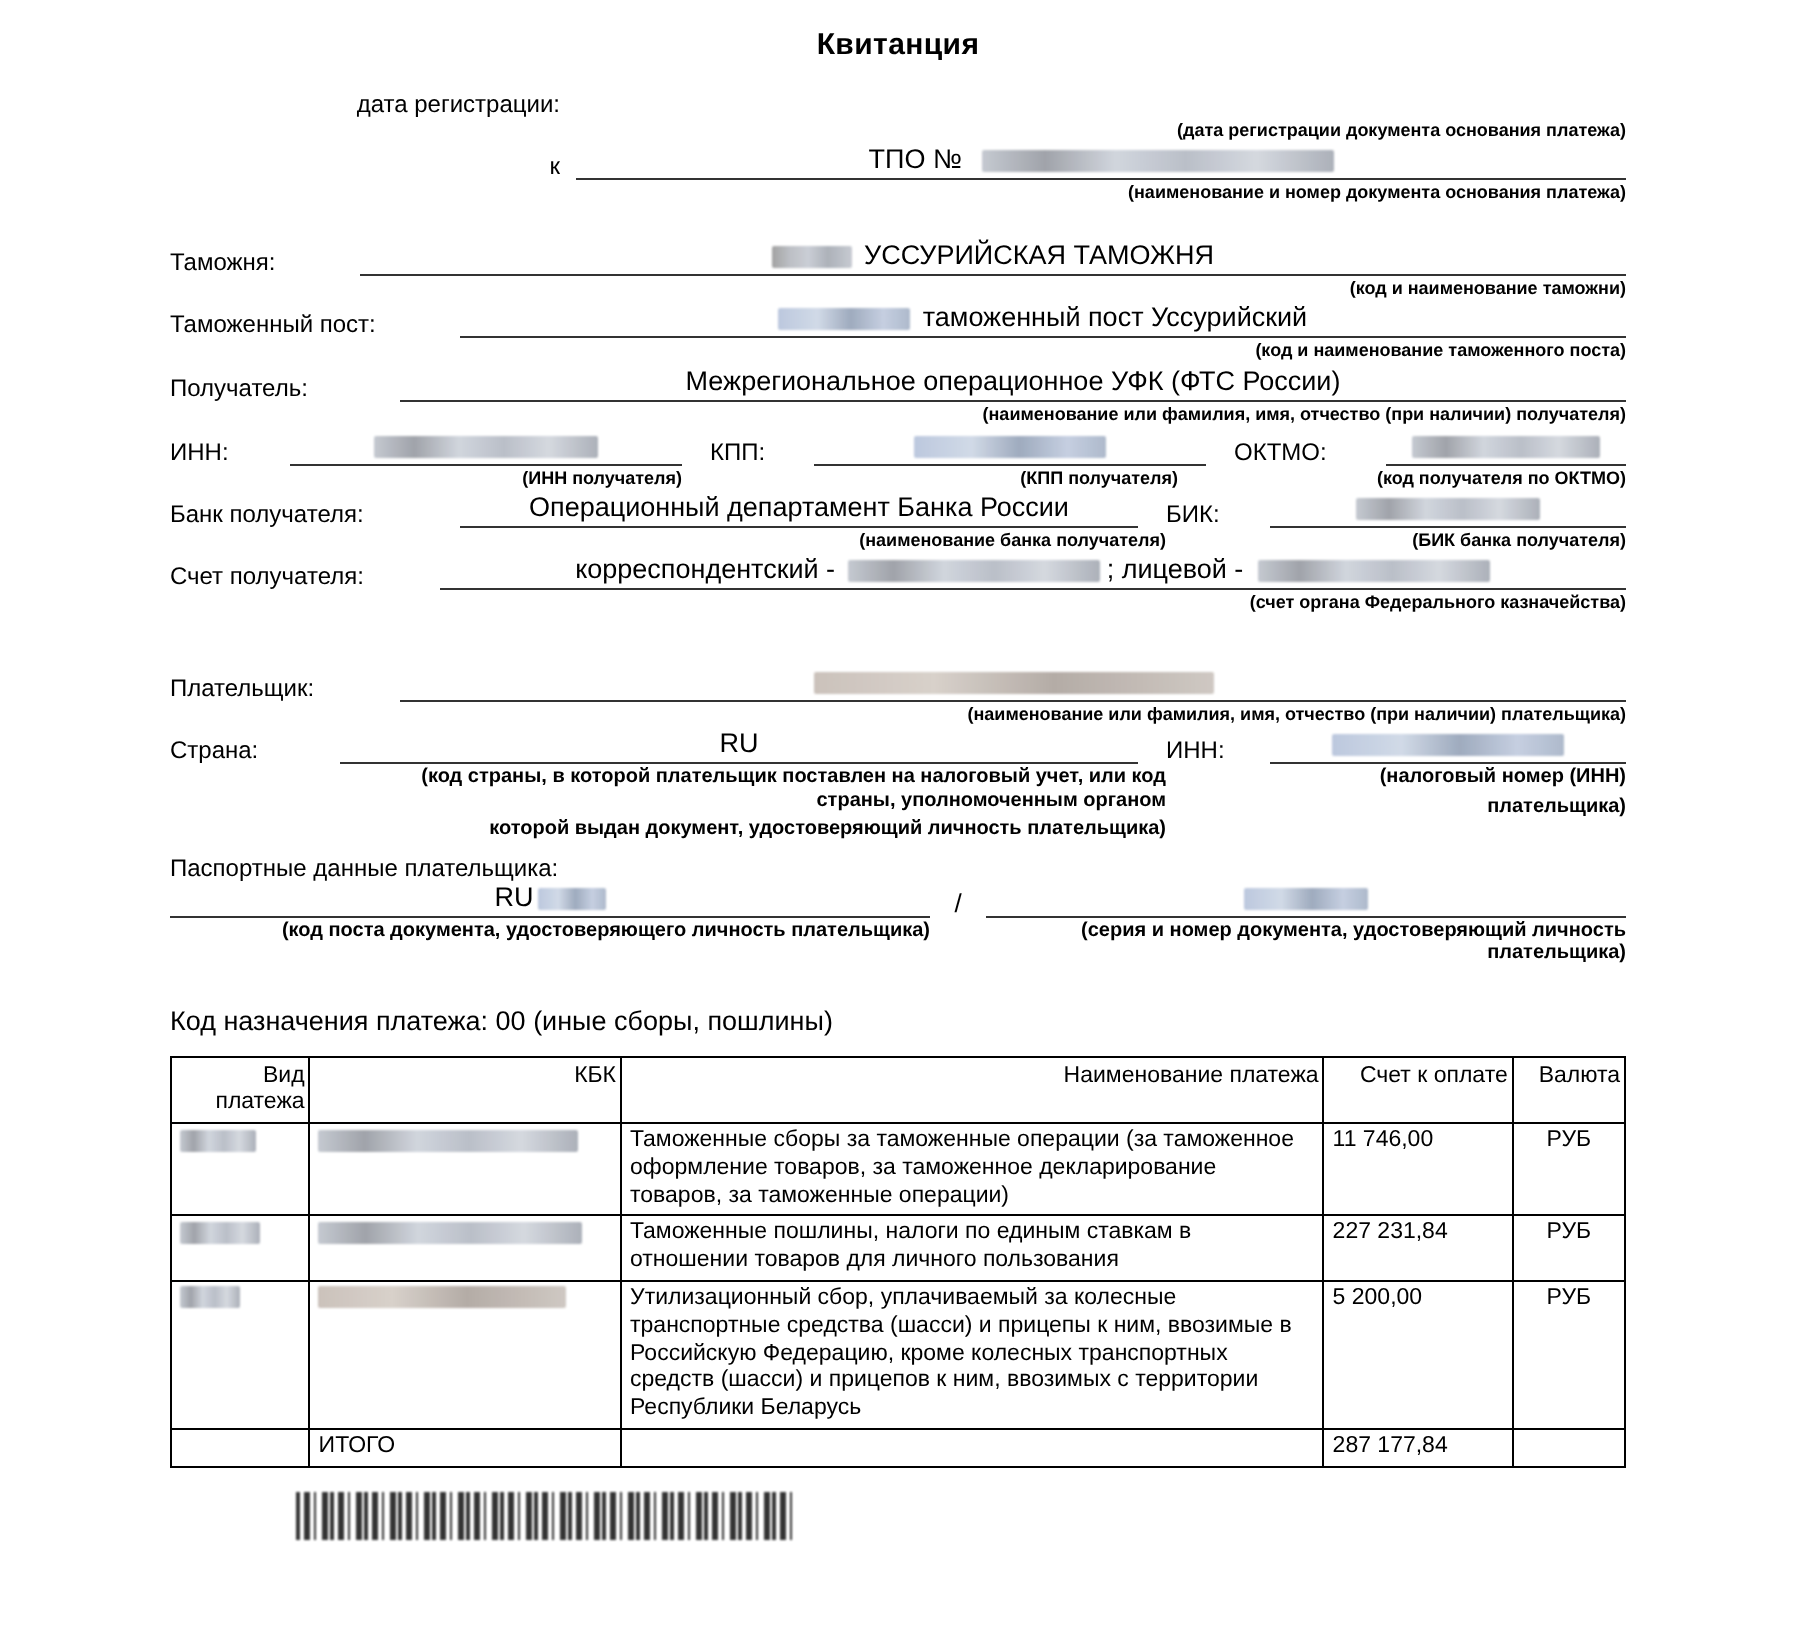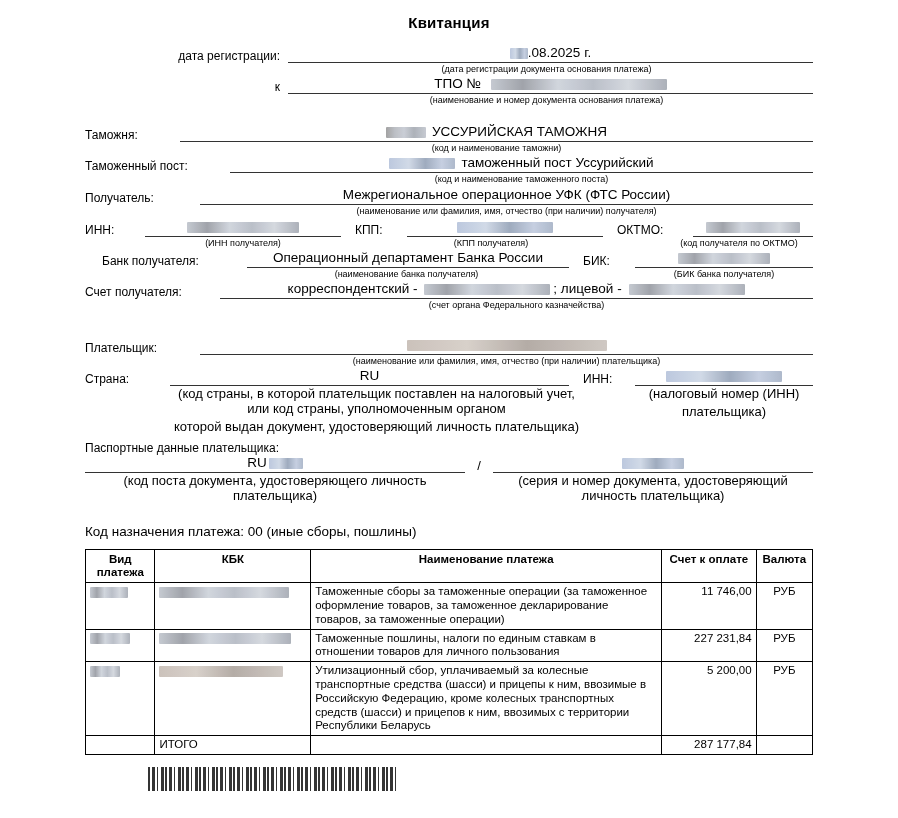--- a/index.html
+++ b/index.html
@@ -46,25 +46,26 @@
     border-bottom: 1px solid #333;
     position: relative;
     min-height: 17px;
     text-align: center;
     font-size: 13.5px;
   }
   .nb { border-bottom: none; }
   .caption {
     font-size: 9px;
     color: #000;
-    text-align: center;
+    text-align: right;
     line-height: 1.15;
     padding: 1px 0 2px 0;
-  }
-  .caption.small { font-size: 13px; }
+    font-weight: bold;
+  }
+  .caption.small { font-size: 10px; }
 
   
   .redact {
     display: inline-block;
     height: 11px;
     vertical-align: middle;
     border-radius: 1px;
     background: linear-gradient(90deg,#9e9e9e 0%, #b9bcc2 22%, #c8ccd4 45%, #a9aeb6 70%, #c4c8d0 100%);
     filter: blur(0.6px);
     opacity: 0.95;
@@ -101,32 +102,32 @@
     border-collapse: collapse;
     width: 728px;
     font-size: 11.5px;
   }
   table.pay th, table.pay td {
     border: 1px solid #000;
     padding: 2px 4px;
     vertical-align: top;
   }
   table.pay th {
-    text-align: center;
-    font-weight: bold;
+    text-align: right;
+    font-weight: normal;
     font-size: 11.5px;
     line-height: 1.15;
     padding: 3px 2px;
   }
   .col-type { width: 62px; }
   .col-kbk { width: 148px; }
   .col-name { width: 368px; }
   .col-sum { width: 92px; }
   .col-cur { width: 52px; }
-  td.num { text-align: right; white-space: nowrap; }
+  td.num { text-align: left; white-space: nowrap; }
   td.cur { text-align: center; }
   td.name { text-align: left; line-height: 1.2; }
 
   .barcode {
     margin: 12px 0 0 148px;
     width: 250px;
     height: 24px;
     background:
       repeating-linear-gradient(90deg,
         #111 0px, #111 2px, transparent 2px, transparent 4px,
@@ -139,23 +140,20 @@
 </style>
 </head>
 <body>
 
 <div class="page">
 
   <div class="doc-title">Квитанция</div>
 
   <div class="row">
     <div class="label" style="width:195px; text-align:right; padding-right:8px;">дата регистрации:</div>
-    <div class="fill">
-      <span class="redact blue" style="width:18px;"></span><span>.08.2025 г.</span>
-    </div>
   </div>
   <div class="row nb" style="padding-top:0;">
     <div style="width:195px;"></div>
     <div class="caption" style="flex:1;">(дата регистрации документа основания платежа)</div>
   </div>
 
   <div class="row">
     <div class="label" style="width:195px; text-align:right; padding-right:8px;">к</div>
     <div class="fill">
       <span>ТПО №</span>
@@ -215,21 +213,21 @@
   <div class="cap-row">
     <div style="width:60px;"></div>
     <div class="caption" style="flex:0 0 196px;">(ИНН получателя)</div>
     <div style="width:52px;"></div>
     <div class="caption" style="flex:0 0 196px;">(КПП получателя)</div>
     <div style="width:76px;"></div>
     <div class="caption" style="flex:1;">(код получателя по ОКТМО)</div>
   </div>
 
   <div class="triple">
-    <div class="label" style="width:145px;margin-left:17px;">Банк получателя:</div>
+    <div class="label" style="width:145px;">Банк получателя:</div>
     <div class="fill" style="flex:1;">Операционный департамент Банка России</div>
     <div class="label" style="width:52px; padding-left:14px;">БИК:</div>
     <div class="fill" style="flex:0 0 178px;">
       <span class="redact mixed" style="width:92px;"></span>
     </div>
   </div>
   <div class="cap-row">
     <div style="width:145px;"></div>
     <div class="caption" style="flex:1;">(наименование банка получателя)</div>
     <div style="width:52px;"></div>

